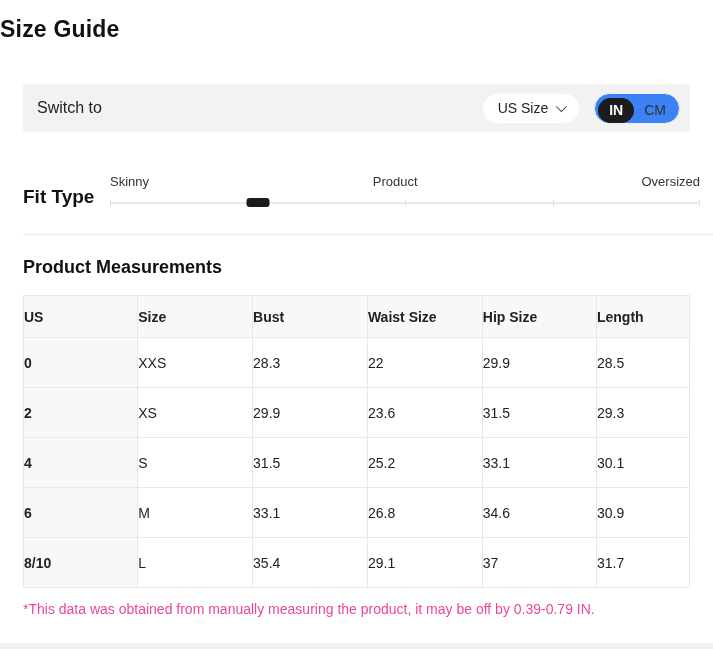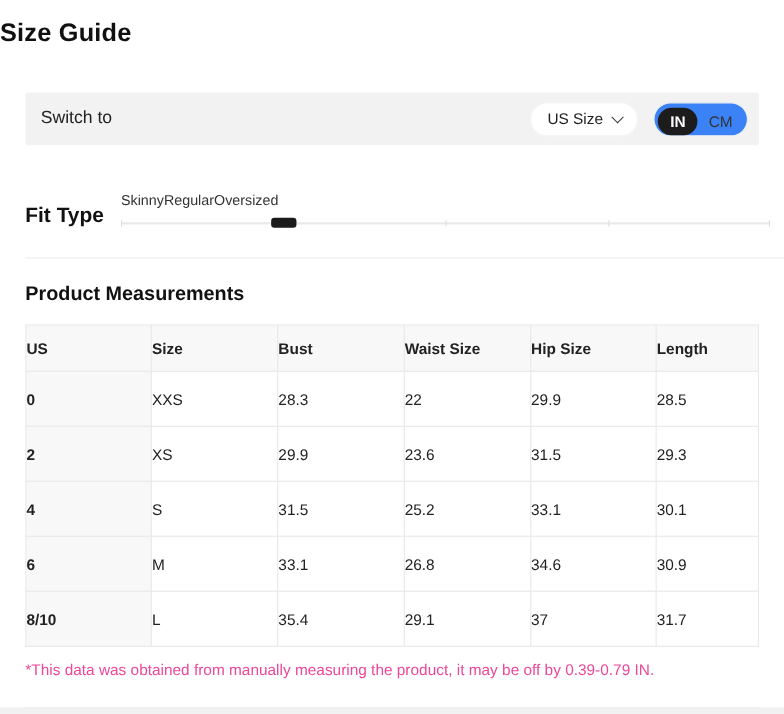--- a/index.html
+++ b/index.html
@@ -84,20 +84,21 @@
     width: 87px;
     font-size: 19px;
     font-weight: bold;
     color: #111;
     padding-top: 12px;
     flex-shrink: 0;
   }
   .slider { flex: 1; position: relative; }
   .slider-labels {
     display: flex;
+    justify-content: space-between;
     font-size: 13px;
     color: #333;
     margin-bottom: 13px;
   }
   .slider-track {
     position: relative;
     height: 2px;
     background: #e9e9e9;
     border-radius: 1px;
   }
@@ -184,21 +185,21 @@
       <span class="unit-option">CM</span>
     </div>
   </div>
 </div>
 
 <div class="fit-section">
   <div class="fit-label">Fit Type</div>
   <div class="slider">
     <div class="slider-labels">
       <span>Skinny</span>
-      <span>Regular</span>
+      <span>Product</span>
       <span>Oversized</span>
     </div>
     <div class="slider-track">
       <span class="slider-tick" style="left:0%"></span>
       <span class="slider-tick" style="left:25%"></span>
       <span class="slider-tick" style="left:50%"></span>
       <span class="slider-tick" style="left:75%"></span>
       <span class="slider-tick" style="left:100%; margin-left:-1px"></span>
       <span class="slider-handle" style="left: 25%;"></span>
     </div>

